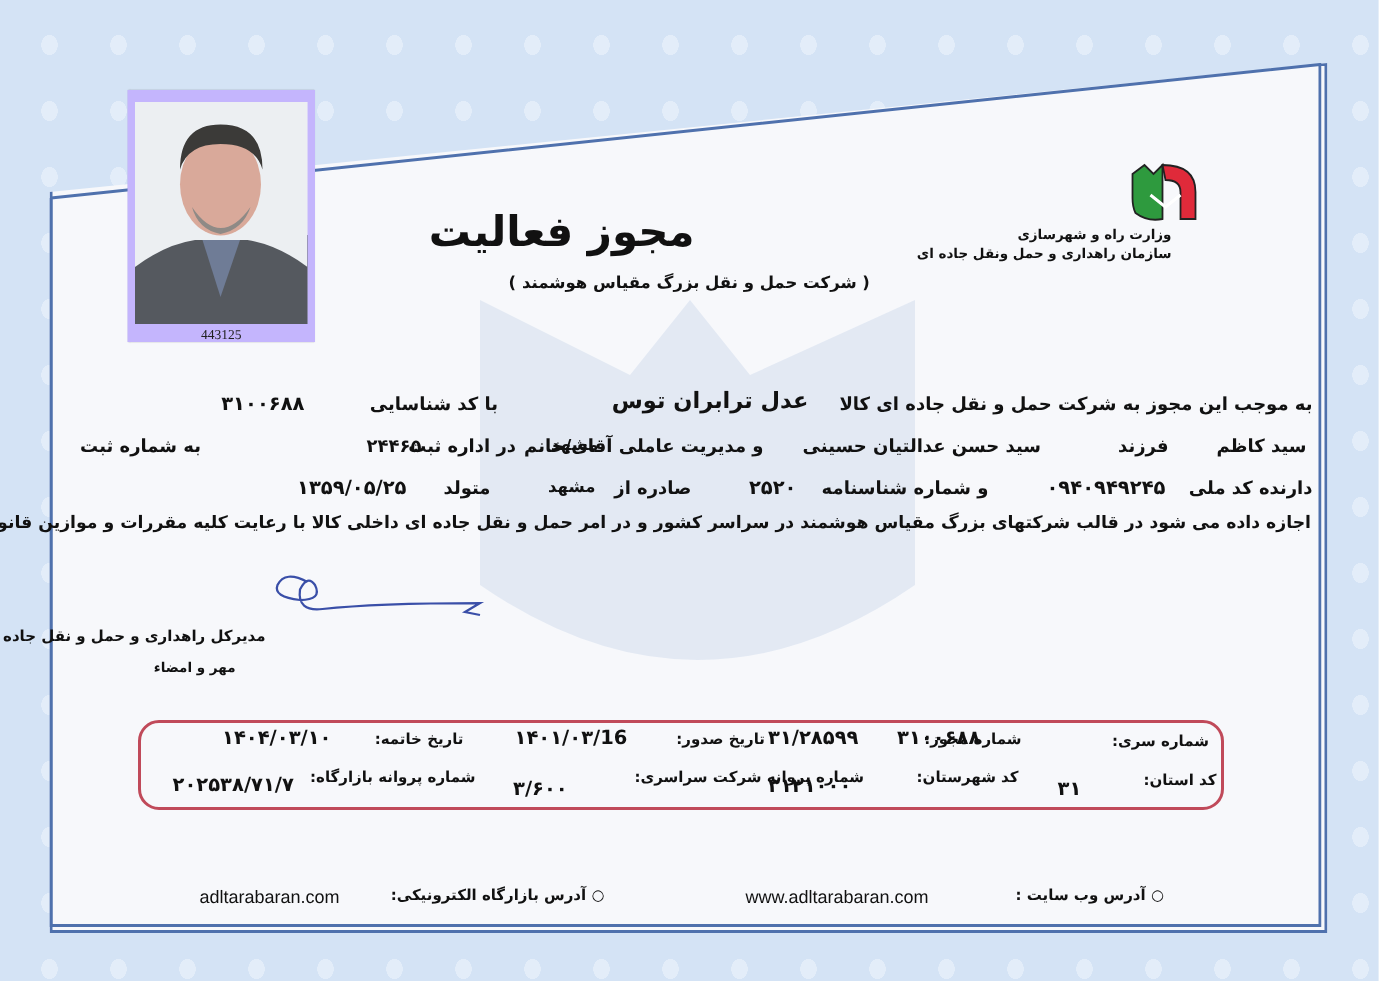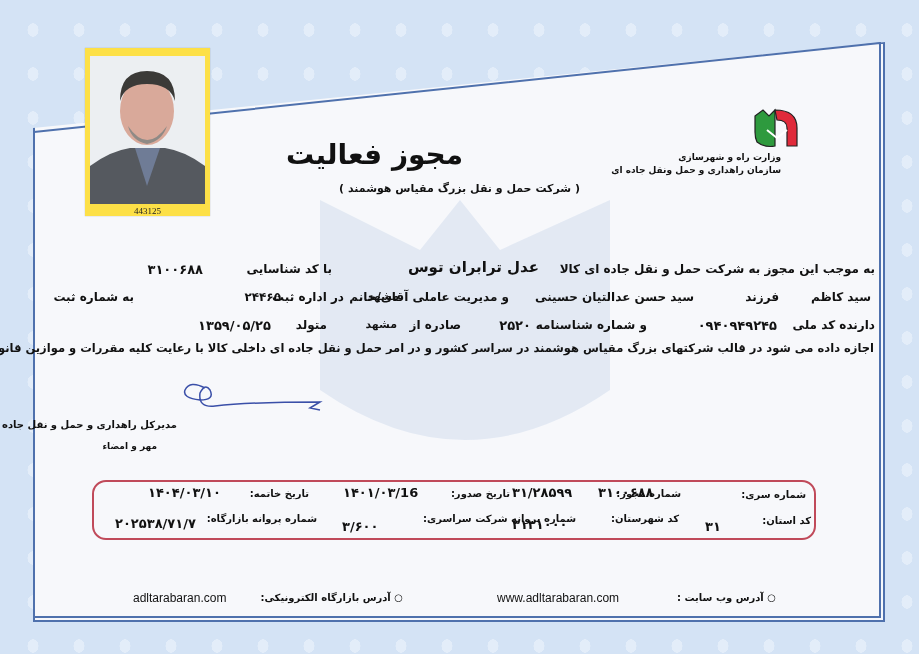--- a/index.html
+++ b/index.html
@@ -24,22 +24,22 @@
   }
   .sheet-line {
     position:absolute; left:33px; top:42px; width:848px; height:576px;
     pointer-events:none;
   }
   .watermark {
     position:absolute; left:300px; top:190px; width:330px; height:280px;
     opacity:0.10;
   }
   .photo {
-    position:absolute; left:85px; top:48px; width:125px; height:168px;
-    background:#fde047; box-shadow:0 0 1px rgba(0,0,0,0.3);
+    position:absolute; left:85px; top:60px; width:125px; height:168px;
+    background:#c4b5fd; box-shadow:0 0 1px rgba(0,0,0,0.3);
   }
   .photo .pic {
     position:absolute; left:5px; top:8px; width:115px; height:148px;
     background:linear-gradient(#eef0f3 0%, #e9ecef 60%, #5a5f66 60%, #4a4f57 100%);
     overflow:hidden;
   }
   .photo .num {
     position:absolute; left:0; right:0; bottom:0px; text-align:center;
     font-family:"Liberation Serif", serif; font-size:9px; color:#222;
   }
@@ -123,21 +123,21 @@
 <div class="t" style="right:638px; top:290px;">۲۴۴۶۵</div>
 <div class="t" style="right:575px; top:290px;">در اداره ثبت</div>
 <div class="t" style="right:520px; top:290px; font-size:11px;">مشهد</div>
 <div class="t" style="right:410px; top:290px;">و مدیریت عاملی آقای/خانم</div>
 <div class="t" style="right:225px; top:290px;">سید حسن عدالتیان حسینی</div>
 <div class="t" style="right:140px; top:290px;">فرزند</div>
 <div class="t" style="right:48px; top:290px;">سید کاظم</div>
 
 <div class="t" style="right:44px; top:318px;">دارنده کد ملی</div>
 <div class="t num-val" style="right:142px; top:318px;">۰۹۴۰۹۴۹۲۴۵</div>
-<div class="t" style="right:272px; top:318px;">و شماره شناسنامه</div>
+<div class="t" style="right:260px; top:318px;">و شماره شناسنامه</div>
 <div class="t num-val" style="right:388px; top:318px;">۲۵۲۰</div>
 <div class="t" style="right:458px; top:318px;">صادره از</div>
 <div class="t" style="right:522px; top:318px; font-size:11px;">مشهد</div>
 <div class="t" style="right:592px; top:318px;">متولد</div>
 <div class="t num-val" style="right:648px; top:318px;">۱۳۵۹/۰۵/۲۵</div>
 
 <div class="body-line">اجازه داده می شود در قالب شرکتهای بزرگ مقیاس هوشمند در سراسر کشور و در امر حمل و نقل جاده ای داخلی کالا  با رعایت کلیه مقررات و موازین قانونی فعالیت نمایند.</div>
 
 <svg class="sig" viewBox="0 0 180 50">
   <path d="M35 10 Q20 2 15 12 Q12 20 30 22 Q45 22 40 12 Q35 5 30 15 Q28 30 45 28 Q80 24 150 24 L140 30 L150 32" fill="none" stroke="#3a4fa8" stroke-width="1.5"></path>

